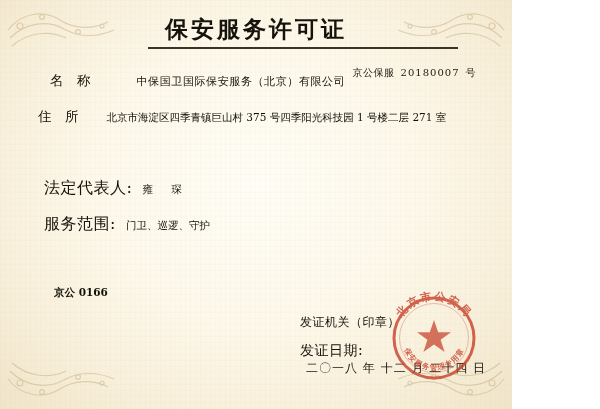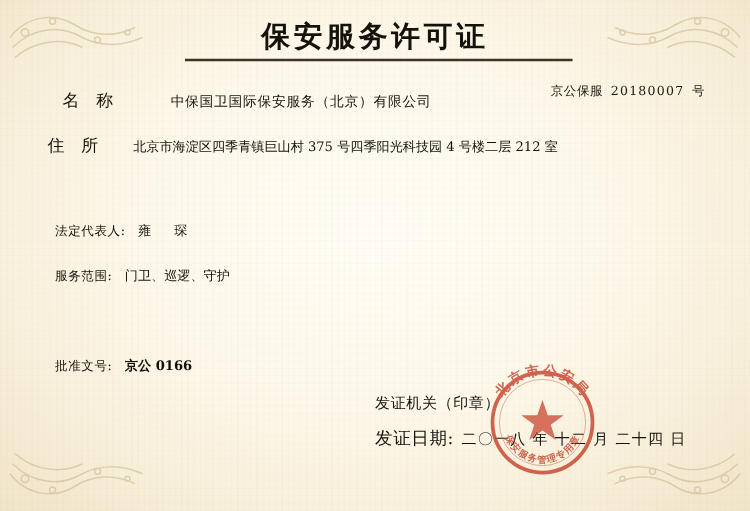--- a/index.html
+++ b/index.html
@@ -8,21 +8,21 @@
   }
   body {
     width: 600px;
     height: 409px;
     background: #ffffff;
     font-family: "Liberation Sans", sans-serif;
     overflow: hidden;
   }
   #certificate {
     position: relative;
-    width: 600px;
+    width: 512px;
     height: 409px;
     background:
       radial-gradient(ellipse at 50% 45%, #fffdf6 0%, #fdf8ea 45%, #f7eed8 78%, #f0e4c8 100%);
     box-sizing: border-box;
     overflow: hidden;
     text-decoration: underline;
   }
   
   #certificate::before {
     content: "";
@@ -102,21 +102,21 @@
   }
 
   .f-name   { top: 72px;  left: 50px; gap: 36px; }
   .f-addr   { top: 108px; left: 38px; gap: 18px; }
   .f-legal  { top: 178px; left: 44px; }
   .f-scope  { top: 214px; left: 44px; }
   .f-cap    { top: 250px; left: 44px; }
   .f-approv { top: 286px; left: 44px; }
 
   .f-legal .lbl, .f-scope .lbl, .f-cap .lbl, .f-approv .lbl {
-    font-size: 10px;
+    font-size: 16px;
     letter-spacing: 0.5px;
     text-align: right;
   }
   .handwritten {
     font-family: "DejaVu Serif", "Liberation Serif", serif;
     font-size: 11px;
     letter-spacing: 4px;
     color: #2a2419;
   }
   .bold-val {
@@ -133,21 +133,22 @@
   }
   .issuer-line {
     font-size: 12px;
     letter-spacing: 0.5px;
     margin-bottom: 11px;
   }
   .date-line {
     font-size: 14px;
     letter-spacing: 0.5px;
     display: flex;
-    align-items: center;
+    align-items: flex-start;
+    flex-direction: column;
   }
   .date-line .date-val {
     font-size: 12px;
     letter-spacing: 1px;
   }
 
   .seal {
     position: absolute;
     left: 382px;
     top: 286px;
@@ -214,36 +215,35 @@
     <span>京公保服</span><span class="serial-num">20180007</span><span>号</span>
   </div>
 
   <div class="field f-name">
     <span class="lbl">名　称</span>
     <span class="val val-name">中保国卫国际保安服务（北京）有限公司</span>
   </div>
 
   <div class="field f-addr">
     <span class="lbl">住　所</span>
-    <span class="val">北京市海淀区四季青镇巨山村 375 号四季阳光科技园 4 号楼二层 212 室</span>
+    <span class="val">北京市海淀区四季青镇巨山村 375 号四季阳光科技园 1 号楼二层 271 室</span>
   </div>
 
   <div class="field f-legal">
     <span class="lbl">法定代表人:</span>
     <span class="val handwritten">雍　琛</span>
   </div>
 
   <div class="field f-scope">
     <span class="lbl">服务范围:</span>
     <span class="val">门卫、巡逻、守护</span>
   </div>
 
 
   <div class="field f-approv">
-    <span class="lbl">批准文号:</span>
     <span class="val bold-val">京公 0166</span>
   </div>
 
   <div class="issuer-block">
     <div class="issuer-line">发证机关（印章）</div>
     <div class="date-line">
       <span>发证日期:</span>
       <span class="date-val" style="margin-left:6px;">二〇一八 年 十二 月 二十四 日</span>
     </div>
   </div>

